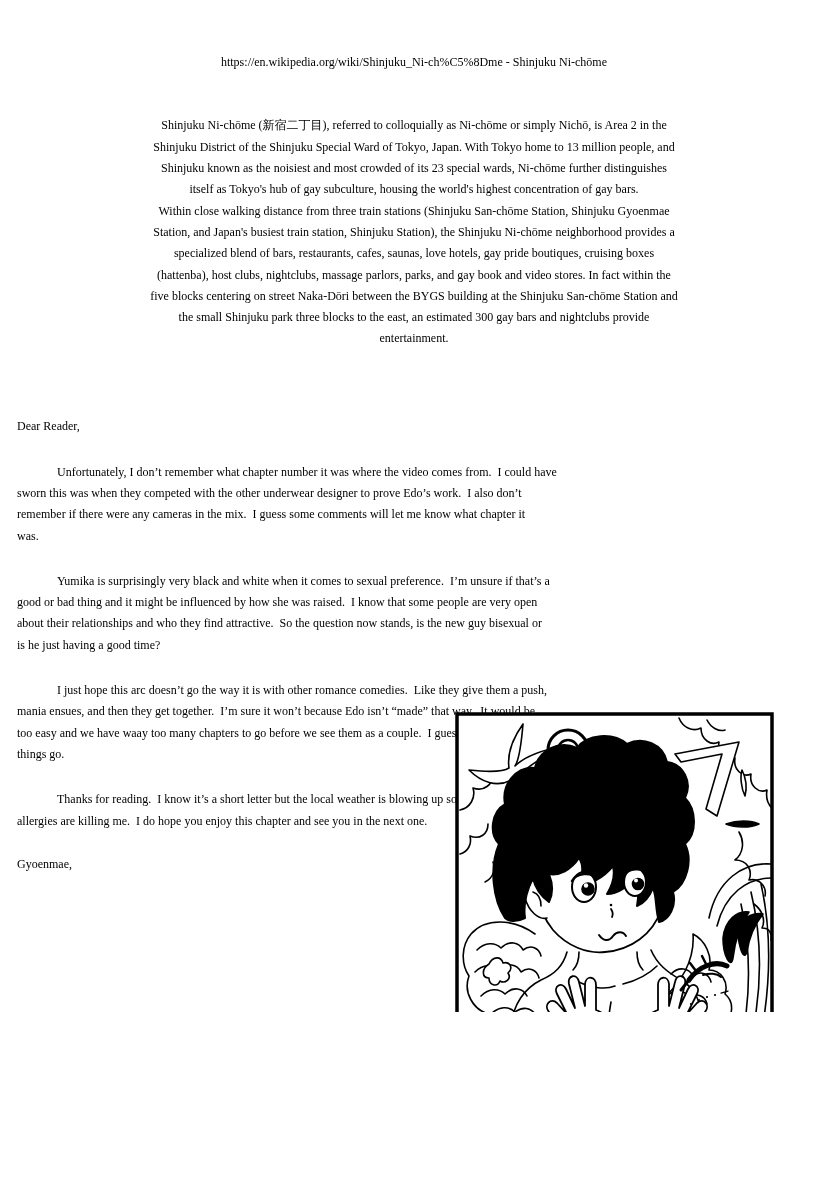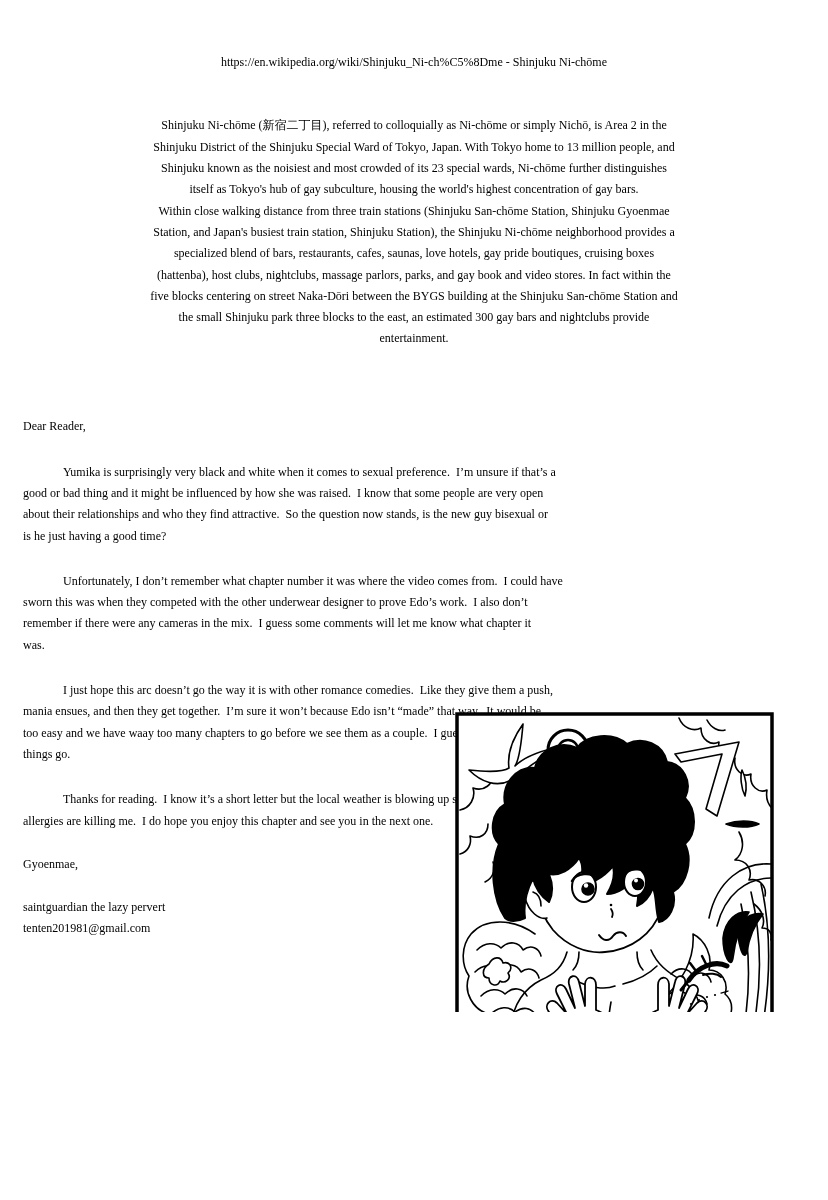--- a/index.html
+++ b/index.html
@@ -17,21 +17,21 @@
     font-size: 12px;
     line-height: 21.3px;
   }
   .wiki-block {
     padding-top: 9px;
     margin: 0 16px;
     text-align: center;
     white-space: pre-wrap;
   }
   .letter {
-    margin: 0 17px 0 23px;
+    margin: 0 17px 0 17px;
   }
   .salutation { margin-top: 24px; white-space: pre-wrap; }
   .para {
     margin-top: 24px;
     text-indent: 40px;
     white-space: pre-wrap;
     max-width: 795px;
   }
   .closing { margin-top: 22px; white-space: pre-wrap; }
   .signature { margin-top: 22px; white-space: pre-wrap; }
@@ -57,37 +57,35 @@
 Station, and Japan's busiest train station, Shinjuku Station), the Shinjuku Ni-chōme neighborhood provides a
 specialized blend of bars, restaurants, cafes, saunas, love hotels, gay pride boutiques, cruising boxes
 (hattenba), host clubs, nightclubs, massage parlors, parks, and gay book and video stores. In fact within the
 five blocks centering on street Naka-Dōri between the BYGS building at the Shinjuku San-chōme Station and
 the small Shinjuku park three blocks to the east, an estimated 300 gay bars and nightclubs provide
 entertainment.</div>
   </div>
 
   <div class="letter">
     <div class="salutation">Dear Reader,</div>
+    <div class="para">Unfortunately, I don’t remember what chapter number it was where the video comes from.  I could have
+sworn this was when they competed with the other underwear designer to prove Edo’s work.  I also don’t
+remember if there were any cameras in the mix.  I guess some comments will let me know what chapter it
+was.</div>
     <div class="para">Yumika is surprisingly very black and white when it comes to sexual preference.  I’m unsure if that’s a
 good or bad thing and it might be influenced by how she was raised.  I know that some people are very open
 about their relationships and who they find attractive.  So the question now stands, is the new guy bisexual or
 is he just having a good time?</div>
-    <div class="para">Unfortunately, I don’t remember what chapter number it was where the video comes from.  I could have
-sworn this was when they competed with the other underwear designer to prove Edo’s work.  I also don’t
-remember if there were any cameras in the mix.  I guess some comments will let me know what chapter it
-was.</div>
     <div class="para">I just hope this arc doesn’t go the way it is with other romance comedies.  Like they give them a push,
 mania ensues, and then they get together.  I’m sure it won’t because Edo isn’t “made” that way.  It would be
 too easy and we have waay too many chapters to go before we see them as a couple.  I guess we shall see how
 things go.</div>
     <div class="para">Thanks for reading.  I know it’s a short letter but the local weather is blowing up something nasty and
 allergies are killing me.  I do hope you enjoy this chapter and see you in the next one.</div>
     <div class="closing">Gyoenmae,</div>
-    <div class="signature">saintguardian the lazy pervert
-tenten201981@gmail.com</div>
   </div>
 
   <div class="manga-panel">
     <svg viewBox="0 0 319 437" xmlns="http://www.w3.org/2000/svg">
 
       <rect x="2" y="2" width="315" height="433" fill="#ffffff" stroke="#000" stroke-width="3.5"></rect>
       <g stroke="#000" fill="none" stroke-width="1.6" stroke-linecap="round" stroke-linejoin="round">
 
         <path d="M5,98 C15,96 21,86 18,76 C29,80 39,72 37,62 C47,66 57,60 58,50 C65,56 75,54 79,46"></path>
         <path d="M5,142 C13,140 17,132 15,124 C25,128 33,122 33,112"></path>

